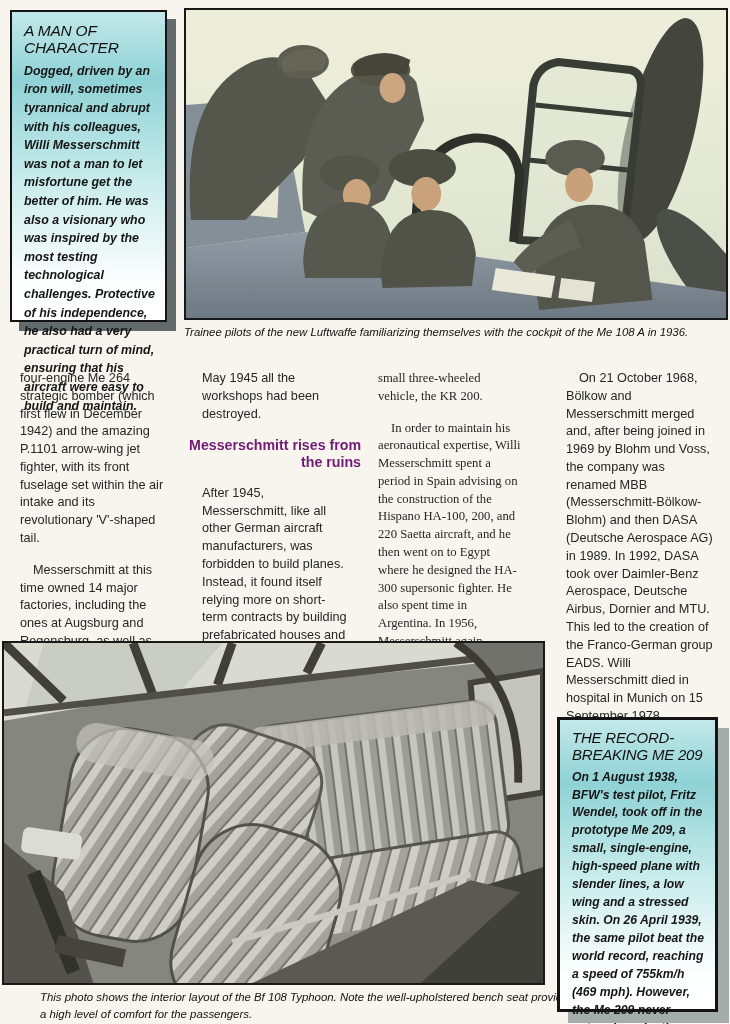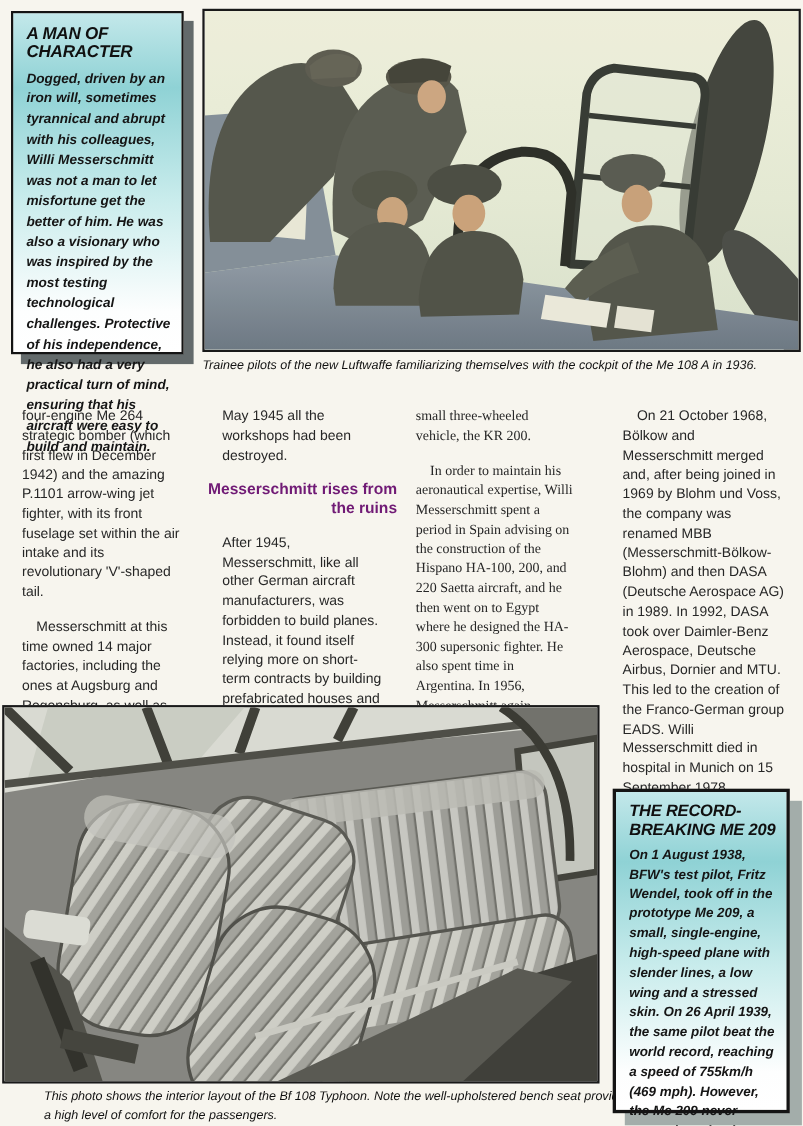--- a/index.html
+++ b/index.html
@@ -15,21 +15,21 @@
 
   
   .callout {
     position:absolute;
     border:2px solid #141414;
     background:linear-gradient(180deg,#c3e8ea 0%, #8fd2d5 22%, #c9ecec 55%, #fdfefe 88%, #ffffff 100%);
     padding:10px 10px 8px 12px;
   }
   .callout h2 {
     font-size:15.5px; line-height:1.12;
-    font-weight:bold; font-style:italic;
+    font-weight:normal; font-style:italic;
     color:#101010; letter-spacing:-0.2px;
     margin-bottom:5px;
   }
   .callout p {
     font-size:12.4px; line-height:1.5;
     font-weight:bold; font-style:italic;
     color:#151515;
   }
   .box-character { left:10px; top:10px; width:157px; height:312px; box-shadow:9px 9px 0 #636a6b; }
   .box-record   { left:557px; top:717px; width:161px; height:295px; border-width:3px; box-shadow:11px 11px 0 #a3adaa; }

